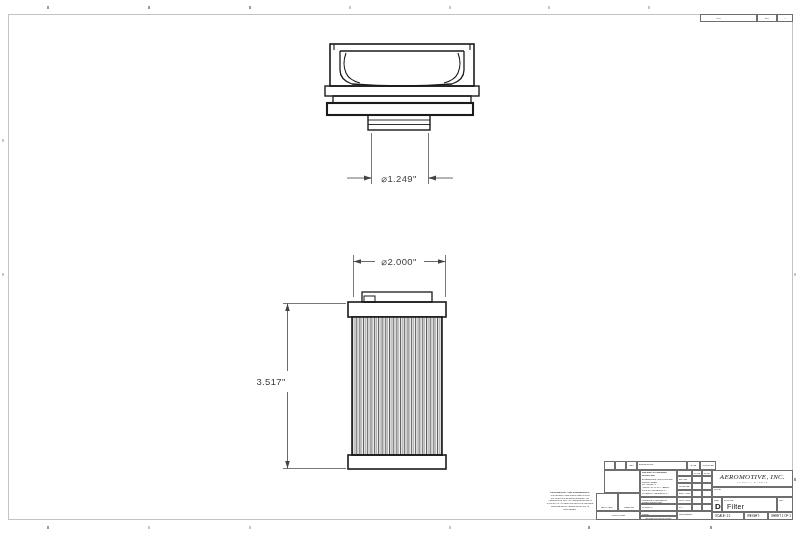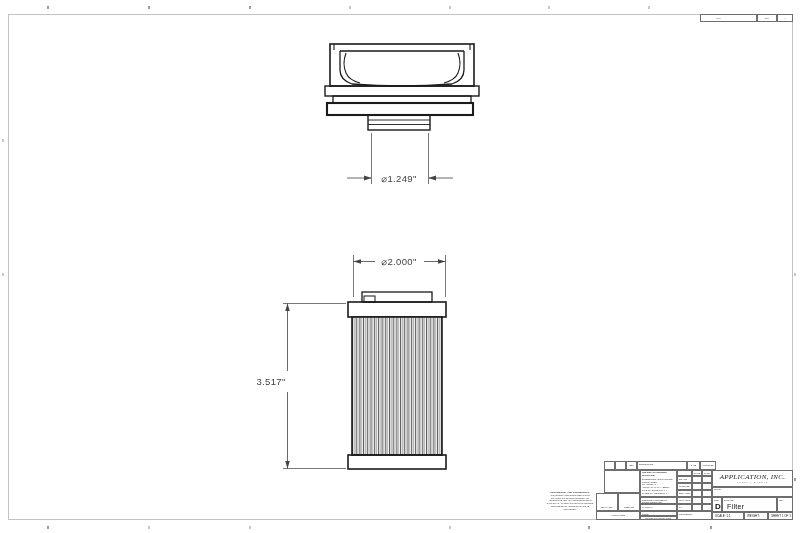--- a/index.html
+++ b/index.html
@@ -203,21 +203,21 @@
   <span class="t22 lab">Q.A.</span>
 </div>
 <div class="cell" style="left:692px;top:504px;width:10px;height:7px;"></div>
 <div class="cell" style="left:702px;top:504px;width:10px;height:7px;"></div>
 
 <div class="cell" style="left:677px;top:511px;width:35px;height:9px;">
   <span class="t22 lab">COMMENTS:</span>
 </div>
 
 <div class="cell" style="left:712px;top:470px;width:81px;height:17px;padding-top:2px;">
-  <div class="company-name">APPLICATION, INC.</div>
+  <div class="company-name">AEROMOTIVE, INC.</div>
   <div class="company-sub">LENEXA, KANSAS</div>
 </div>
 <div class="cell" style="left:712px;top:487px;width:81px;height:10px;">
   <span class="t24 lab">TITLE:</span>
 </div>
 
 <div class="cell" style="left:712px;top:497px;width:10px;height:15px;">
   <span class="t2 lab">SIZE</span>
   <span class="size-letter" style="position:absolute;left:2px;top:4px;">D</span>
 </div>

